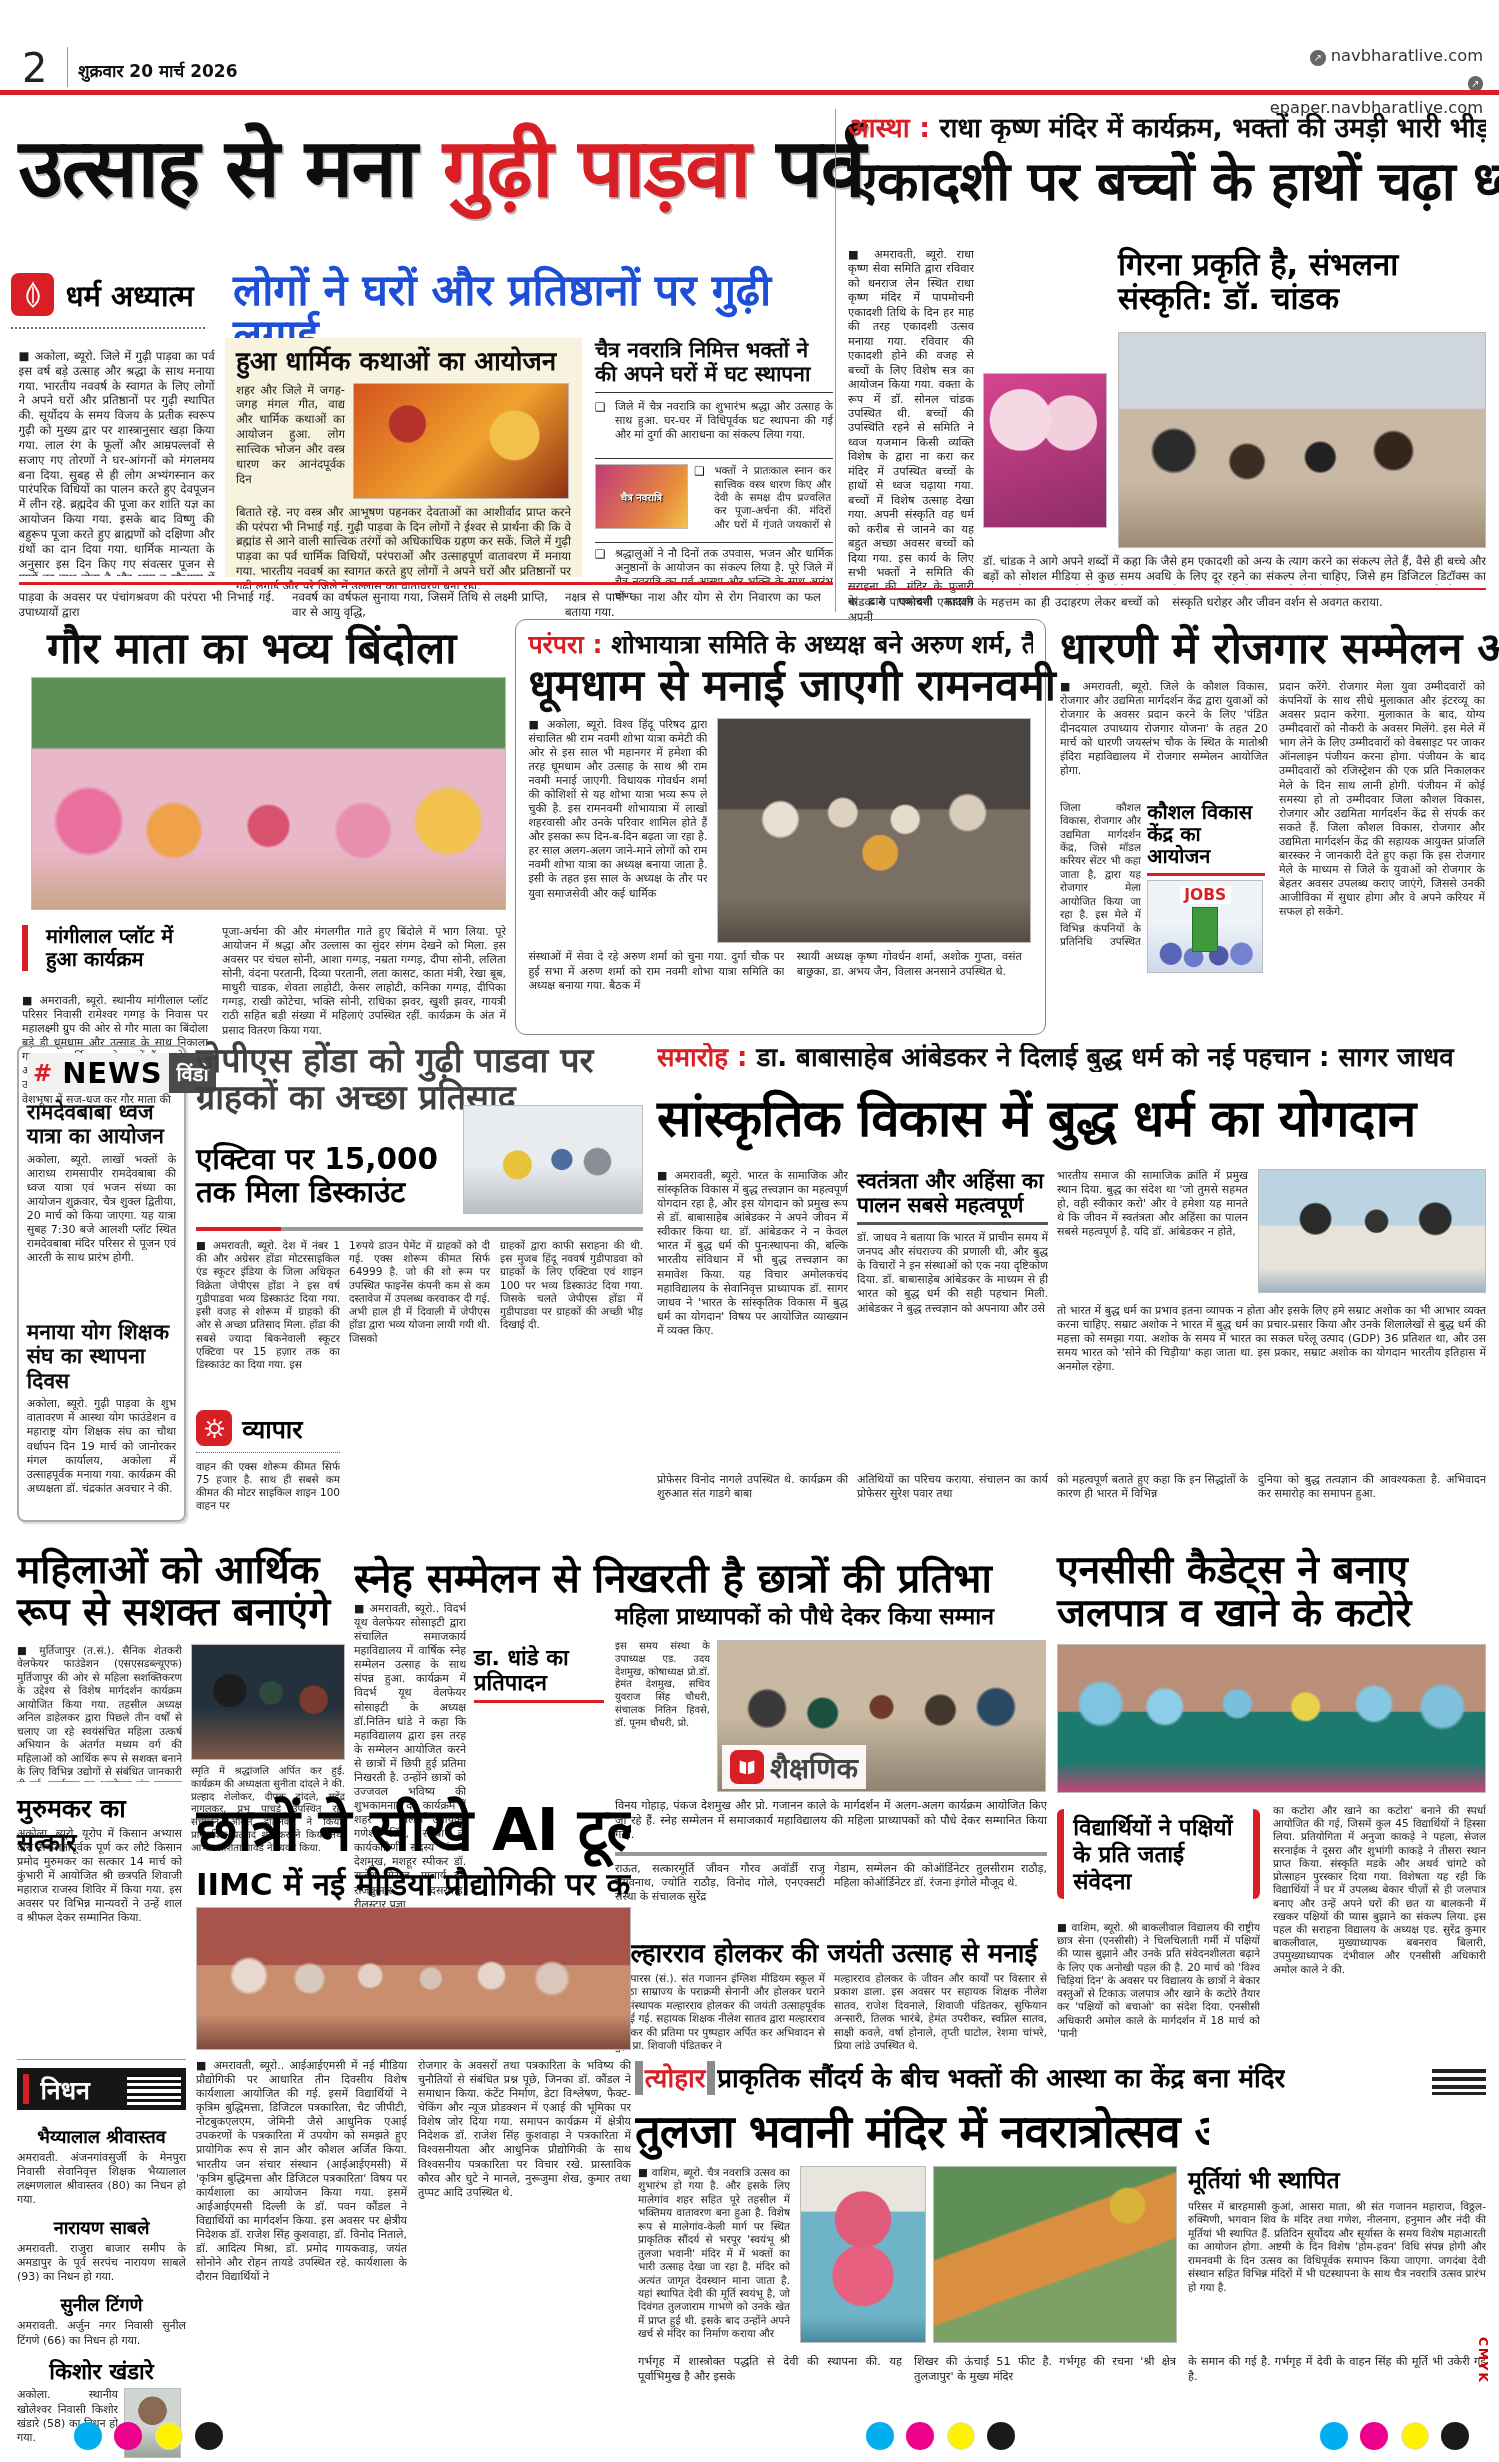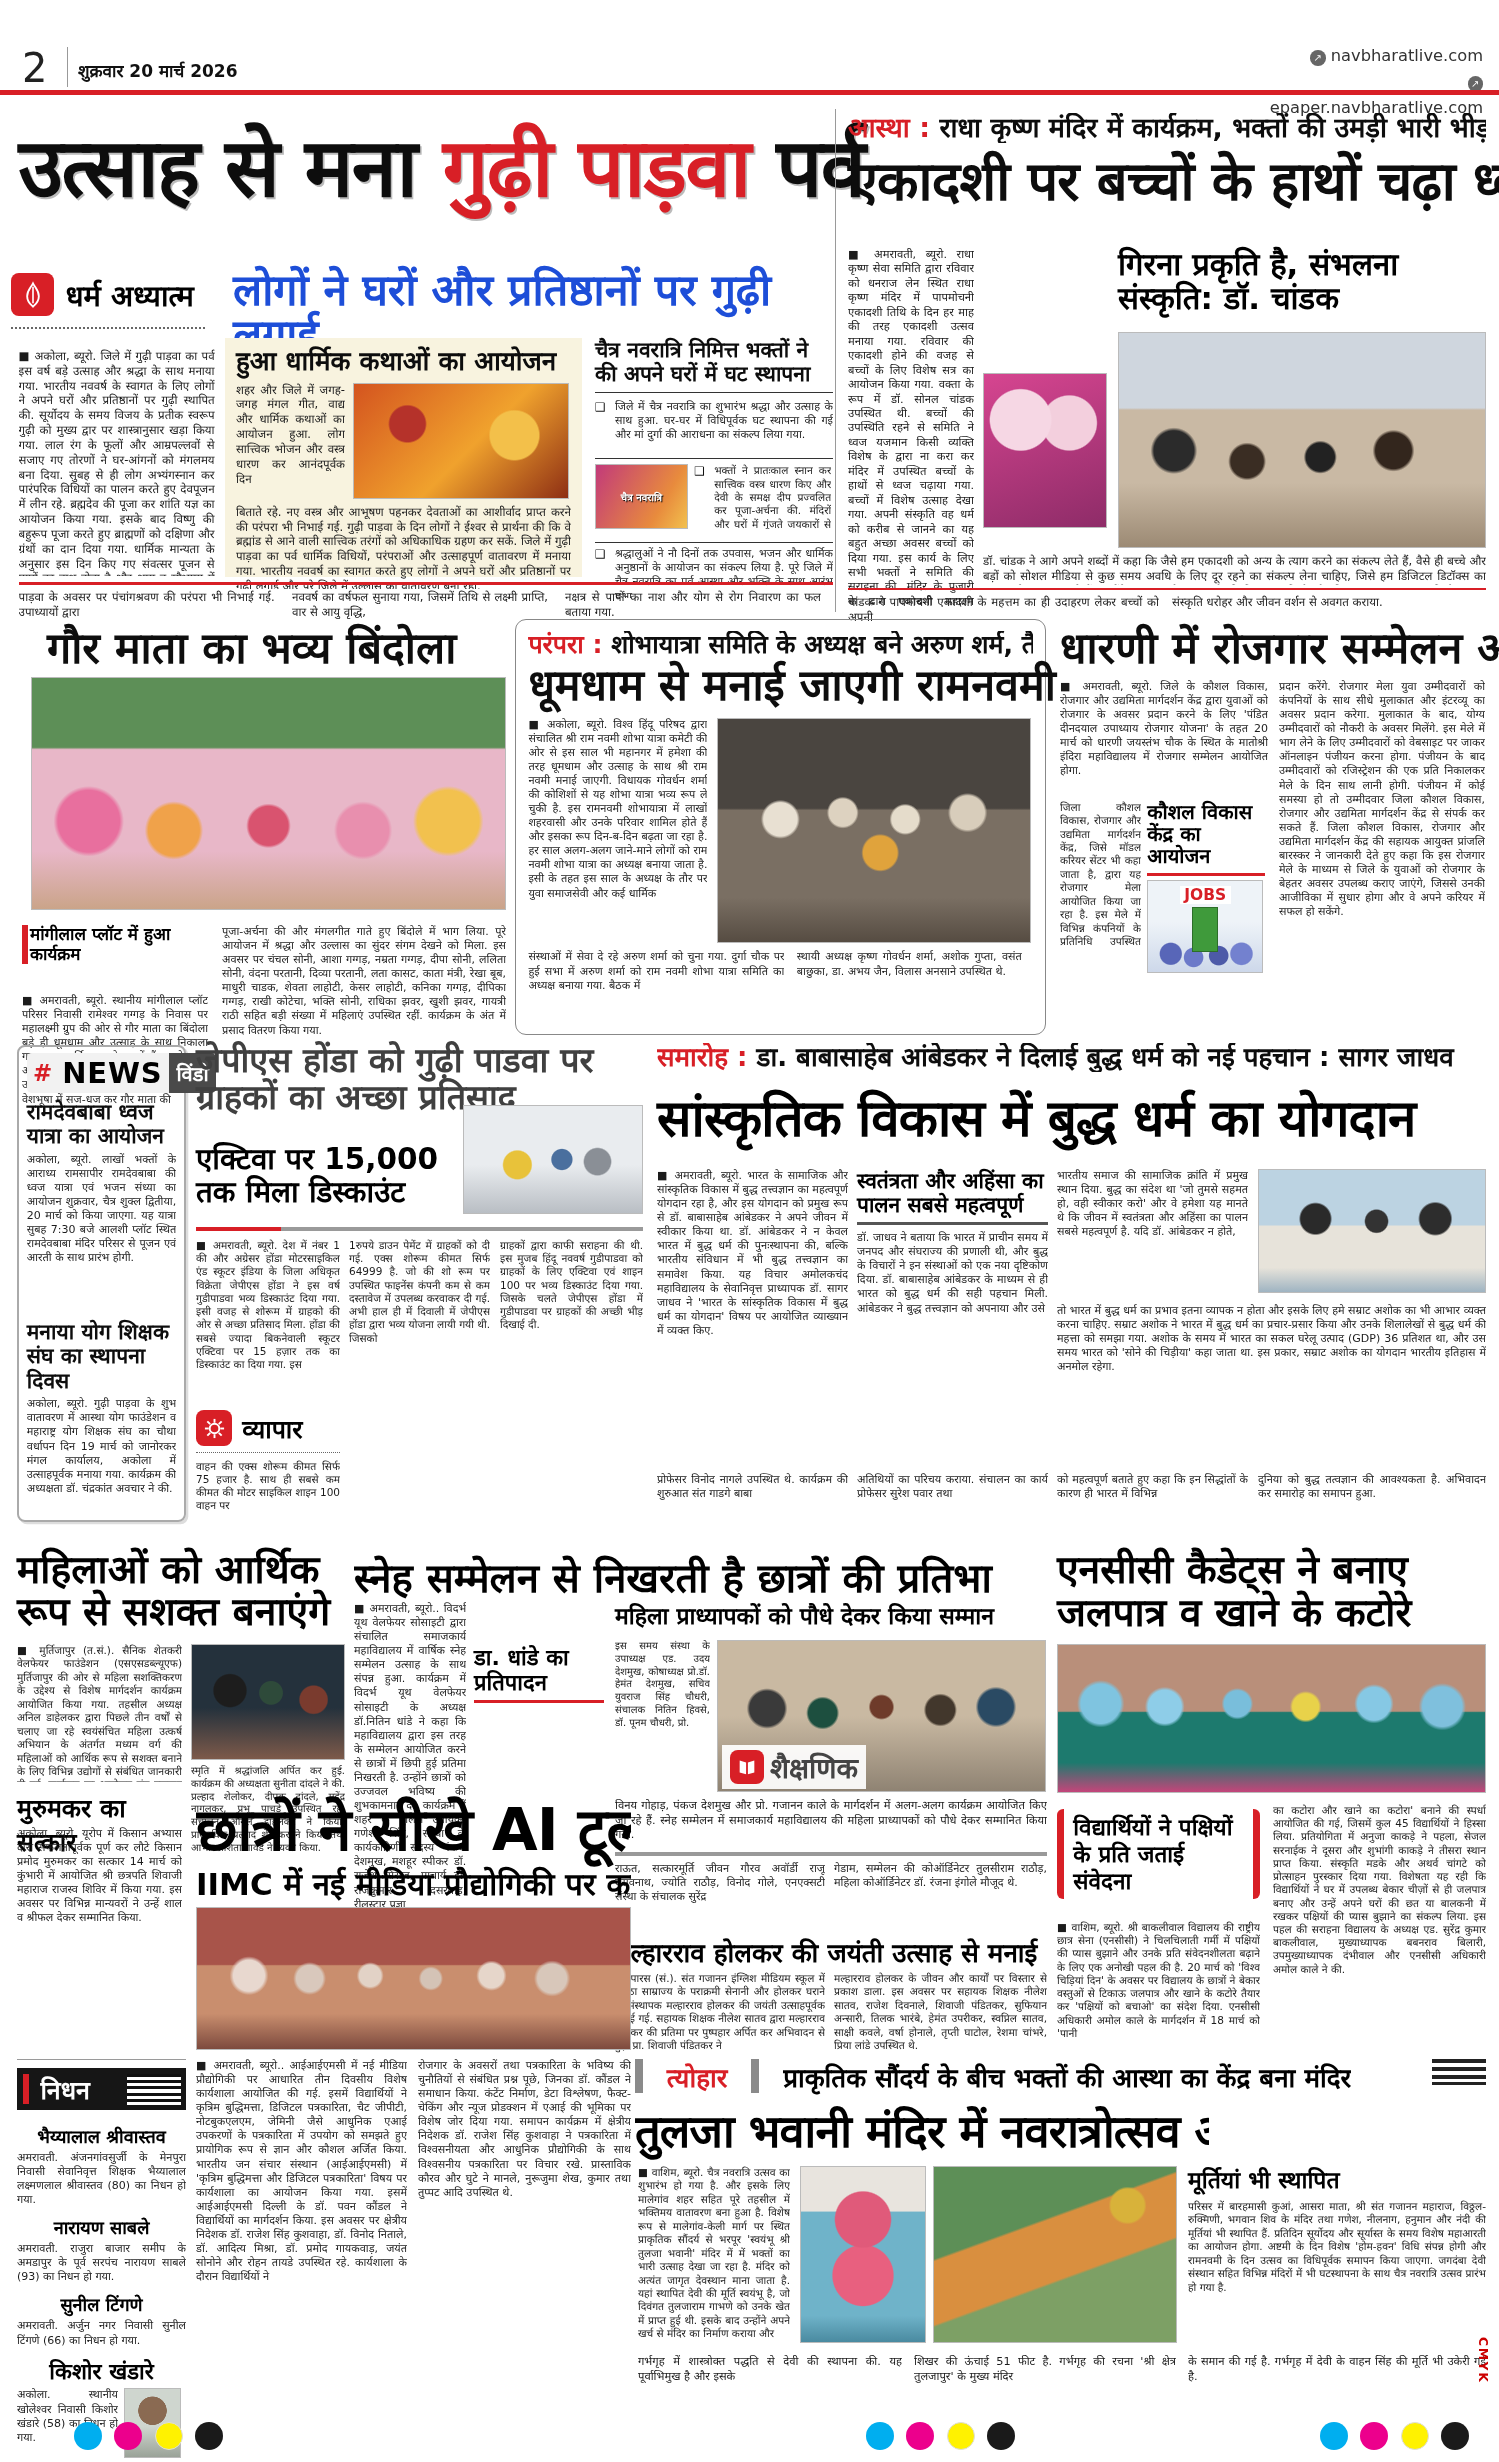--- a/index.html
+++ b/index.html
@@ -116,21 +116,21 @@
 
   <div class="abs body" style="left:983px;top:554px;width:503px;height:31px">डॉ. चांडक ने आगे अपने शब्दों में कहा कि जैसे हम एकादशी को अन्य के त्याग करने का संकल्प लेते हैं, वैसे ही बच्चे और बड़ों को सोशल मीडिया से कुछ समय अवधि के लिए दूर रहने का संकल्प लेना चाहिए, जिसे हम डिजिटल डिटॉक्स का संकल्प लेना कह सकते हैं. उन्होंने बहुत अच्छी बात कही की गिरना प्रकृति है और गिर कर संभालना संस्कृति है. हमारा उद्देश्य यह होना चाहिए कि गिरते हुए को उठाकर उसे आगे बढ़ाना है. गलतियों को मानकर पश्चाताप करके उसे निकालना कार्यशीलता है. रविवार का दिन होने से भारी संख्या में बच्चों की भी तादाद देखी गई. सामूहिक रूप से महा आरती और प्रसाद वितरण के साथ कार्यक्रम हुआ.</div>
   <div class="abs redrule" style="left:848px;top:588px;width:638px;height:2.3px"></div>
   <div class="abs body" style="left:848px;top:595px;width:311px;height:33px">चांडक ने पापमोचनी एकादशी के महत्तम का ही उदाहरण लेकर बच्चों को अपनी</div>
   <div class="abs body" style="left:1172px;top:595px;width:314px;height:33px">संस्कृति धरोहर और जीवन वर्शन से अवगत कराया.</div>
 
   <div class="abs h-lg" style="left:47px;top:626px;width:466px;white-space:nowrap">गौर माता का भव्य बिंदोला</div>
   <div class="abs photo" style="left:31px;top:677px;width:475px;height:233px;background:radial-gradient(circle at 12% 62%,#e86f9e 0 7%,transparent 8%),radial-gradient(circle at 30% 66%,#f0a24a 0 7%,transparent 8%),radial-gradient(circle at 50% 64%,#d9536f 0 7%,transparent 8%),radial-gradient(circle at 70% 66%,#e88fae 0 7%,transparent 8%),radial-gradient(circle at 88% 62%,#f2c14e 0 7%,transparent 8%),linear-gradient(180deg,#5d8f57 0 30%,#e8b7c8 31% 75%,#caa489)"></div>
 
   <div class="abs" style="left:22px;top:925px;width:186px">
-    <div style="border-left:6.2px solid var(--red);padding-left:2px;font-size:17px;font-weight:bold;line-height:1.15">मांगीलाल प्लॉट में हुआ कार्यक्रम</div>
+    <div style="border-left:6.2px solid var(--red);padding-left:18px;font-size:20px;font-weight:bold;line-height:1.15">मांगीलाल प्लॉट में हुआ कार्यक्रम</div>
   </div>
   <div class="abs body" style="left:22px;top:994px;width:186px;height:140px;font-size:11px">■ अमरावती, ब्यूरो. स्थानीय मांगीलाल प्लॉट परिसर निवासी रामेश्वर गग्गड़ के निवास पर महालक्ष्मी ग्रुप की ओर से गौर माता का बिंदोला बड़े ही धूमधाम और उत्साह के साथ निकाला गया. इस धार्मिक आयोजन में बैंड-बाजे, नृत्य और भजन-कीर्तन के साथ माहौल भक्तिमय हो उठा. कार्यक्रम के दौरान महिलाओं ने पारंपरिक वेशभूषा में सज-धज कर गौर माता की</div>
   <div class="abs body" style="left:222px;top:925px;width:284px;height:208px;font-size:11px">पूजा-अर्चना की और मंगलगीत गाते हुए बिंदोले में भाग लिया. पूरे आयोजन में श्रद्धा और उल्लास का सुंदर संगम देखने को मिला. इस अवसर पर चंचल सोनी, आशा गग्गड़, नम्रता गग्गड़, दीपा सोनी, ललिता सोनी, वंदना परतानी, दिव्या परतानी, लता कासट, काता मंत्री, रेखा बूब, माधुरी चाडक, शेवता लाहोटी, केसर लाहोटी, कनिका गग्गड़, दीपिका गग्गड़, राखी कोटेचा, भक्ति सोनी, राधिका झवर, खुशी झवर, गायत्री राठी सहित बड़ी संख्या में महिलाएं उपस्थित रहीं. कार्यक्रम के अंत में प्रसाद वितरण किया गया.</div>
 
   <div class="abs" style="left:515px;top:619px;width:531px;height:416px;border:1.6px solid #888;border-radius:11px;padding:11px 12.4px">
     <div class="kick" style="font-size:25px;width:505px">
       <span class="red">परंपरा :</span><span> शोभायात्रा समिति के अध्यक्ष बने अरुण शर्म, तैयारियां शुरू</span>
     </div>
     <div class="h-lg" style="margin-top:4.7px;white-space:nowrap">धूमधाम से मनाई जाएगी रामनवमी</div>
     <div style="display:flex;gap:9.3px;margin-top:9.3px">
@@ -288,21 +288,21 @@
     <div class="body" style="font-size:11px;margin:3.1px 0 7.8px">अमरावती. राजुरा बाजार समीप के अमडापुर के पूर्व सरपंच नारायण साबले (93) का निधन हो गया.</div>
     <div class="b" style="font-size:18px;text-align:center">सुनील टिंगणे</div>
     <div class="body" style="font-size:11px;margin:3.1px 0 7.8px">अमरावती. अर्जुन नगर निवासी सुनील टिंगणे (66) का निधन हो गया.</div>
     <div class="b" style="font-size:22px;text-align:center">किशोर खंडारे</div>
     <div style="display:flex;gap:6.2px;margin-top:3.1px">
       <div class="body" style="font-size:11px;width:101px">अकोला. स्थानीय खोलेश्वर निवासी किशोर खंडारे (58) का निधन हो गया.</div>
       <div class="photo" style="width:57px;height:70px;background:radial-gradient(circle at 50% 32%,#8a6a52 0 26%,transparent 27%),linear-gradient(180deg,#cfd6cf 0 55%,#9aa398)"></div>
     </div>
   </div>
 
-  <div class="abs" style="left:635px;top:2059px;width:851px;display:flex;align-items:flex-start;gap:24px">
+  <div class="abs" style="left:635px;top:2059px;width:851px;display:flex;align-items:flex-end;gap:2px">
     <div style="width:7.8px;height:34px;background:#8a8a8a"></div>
     <span class="b red" style="font-size:26px">त्योहार</span>
     <div style="width:7.8px;height:34px;background:#8a8a8a"></div>
     <span class="b" style="font-size:26px;white-space:nowrap;overflow:hidden">प्राकृतिक सौंदर्य के बीच भक्तों की आस्था का केंद्र बना मंदिर</span>
     <div style="margin-left:auto;width:54px;height:26px;background:repeating-linear-gradient(180deg,#222 0 3.9px,#fff 3.9px 7.8px)"></div>
   </div>
   <div class="abs" style="left:635px;top:2099px;width:574px;font-size:45px;font-weight:bold;white-space:nowrap;overflow:hidden;letter-spacing:-0.8px">तुलजा भवानी मंदिर में नवरात्रोत्सव आरंभ</div>
 
   <div class="abs body" style="left:638px;top:2166px;width:152px;height:250px;font-size:10.5px">■ वाशिम, ब्यूरो. चैत्र नवरात्रि उत्सव का शुभारंभ हो गया है. और इसके लिए मालेगांव शहर सहित पूरे तहसील में भक्तिमय वातावरण बना हुआ है. विशेष रूप से मालेगांव-केली मार्ग पर स्थित प्राकृतिक सौंदर्य से भरपूर 'स्वयंभू श्री तुलजा भवानी' मंदिर में में भक्तों का भारी उत्साह देखा जा रहा है. मंदिर को अत्यंत जागृत देवस्थान माना जाता है. यहां स्थापित देवी की मूर्ति स्वयंभू है, जो दिवंगत तुलजाराम गाभणे को उनके खेत में प्राप्त हुई थी. इसके बाद उन्होंने अपने खर्च से मंदिर का निर्माण कराया और</div>
   <div class="abs photo" style="left:800px;top:2166px;width:126px;height:177px;background:radial-gradient(circle at 50% 30%,#e05a7a 0 20%,transparent 21%),radial-gradient(circle at 50% 62%,#e8607f 0 24%,transparent 25%),linear-gradient(180deg,#e8e4de 0 25%,#6fb3c9 26% 85%,#4a8aa0)"></div>

